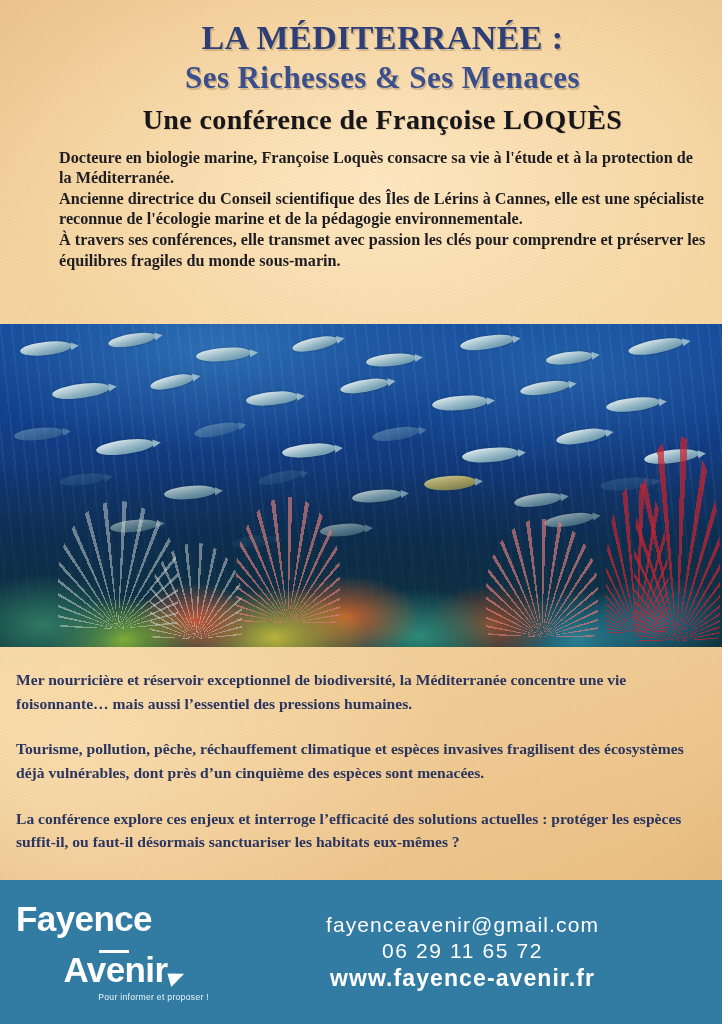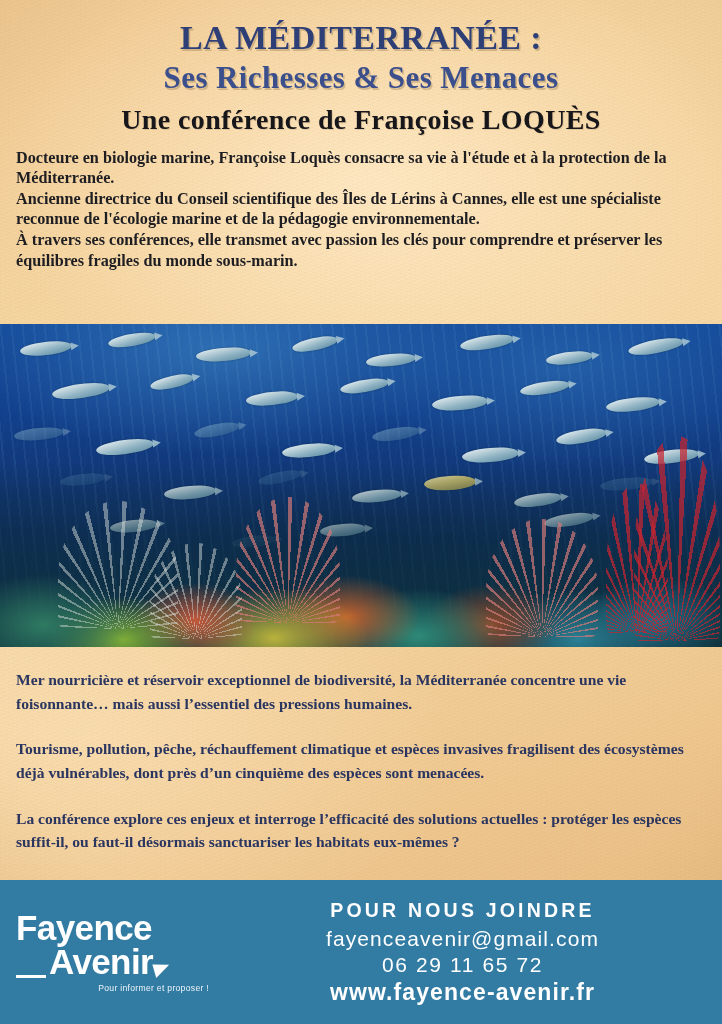--- a/index.html
+++ b/index.html
@@ -38,20 +38,21 @@
     background: radial-gradient(ellipse 105% 95% at 50% 45%, rgba(0,0,0,0) 55%, rgba(120,75,30,.16) 100%);
   }
 
   
   .header {
     position: absolute;
     left: 0; right: 0;
     top: 0;
     height: 284px;
     z-index: 4;
+    padding-left: 43px;
   }
   .title-line1,
   .title-line2,
   .title-line3 {
     text-align: center;
     margin: 0;
     letter-spacing: .4px;
     line-height: 1.04;
   }
   .title-line1 {
@@ -211,22 +212,23 @@
     color: #ffffff;
   }
   .logo-l1 {
     font-size: 35px;
     font-weight: bold;
     letter-spacing: -.6px;
     line-height: .96;
   }
   .logo-row2 {
     display: flex;
-    align-items: flex-end;
+    align-items: center;
     line-height: .96;
+    flex-direction: column;
   }
   .logo-rule {
     display: inline-block;
     width: 30px;
     height: 3px;
     background: #ffffff;
     margin-right: 3px;
     margin-top: 14px;
   }
   .logo-l2 {
@@ -366,21 +368,20 @@
         <span class="logo-rule"></span>
         <span class="logo-l2">
           <span>Avenir</span>
           <span class="logo-swoosh"></span>
         </span>
       </div>
       <div class="logo-tag">Pour informer et proposer !</div>
     </div>
 
     <div class="footer-contact">
-      <div class="contact-head">POUR NOUS JOINDRE</div>
       <div class="contact-mail">fayenceavenir@gmail.com</div>
       <div class="contact-phone">06 29 11 65 72</div>
       <div class="contact-web">www.fayence-avenir.fr</div>
     </div>
   </div>
 
   <div id="vignette"></div>
 </div>
 
 </body></html>

